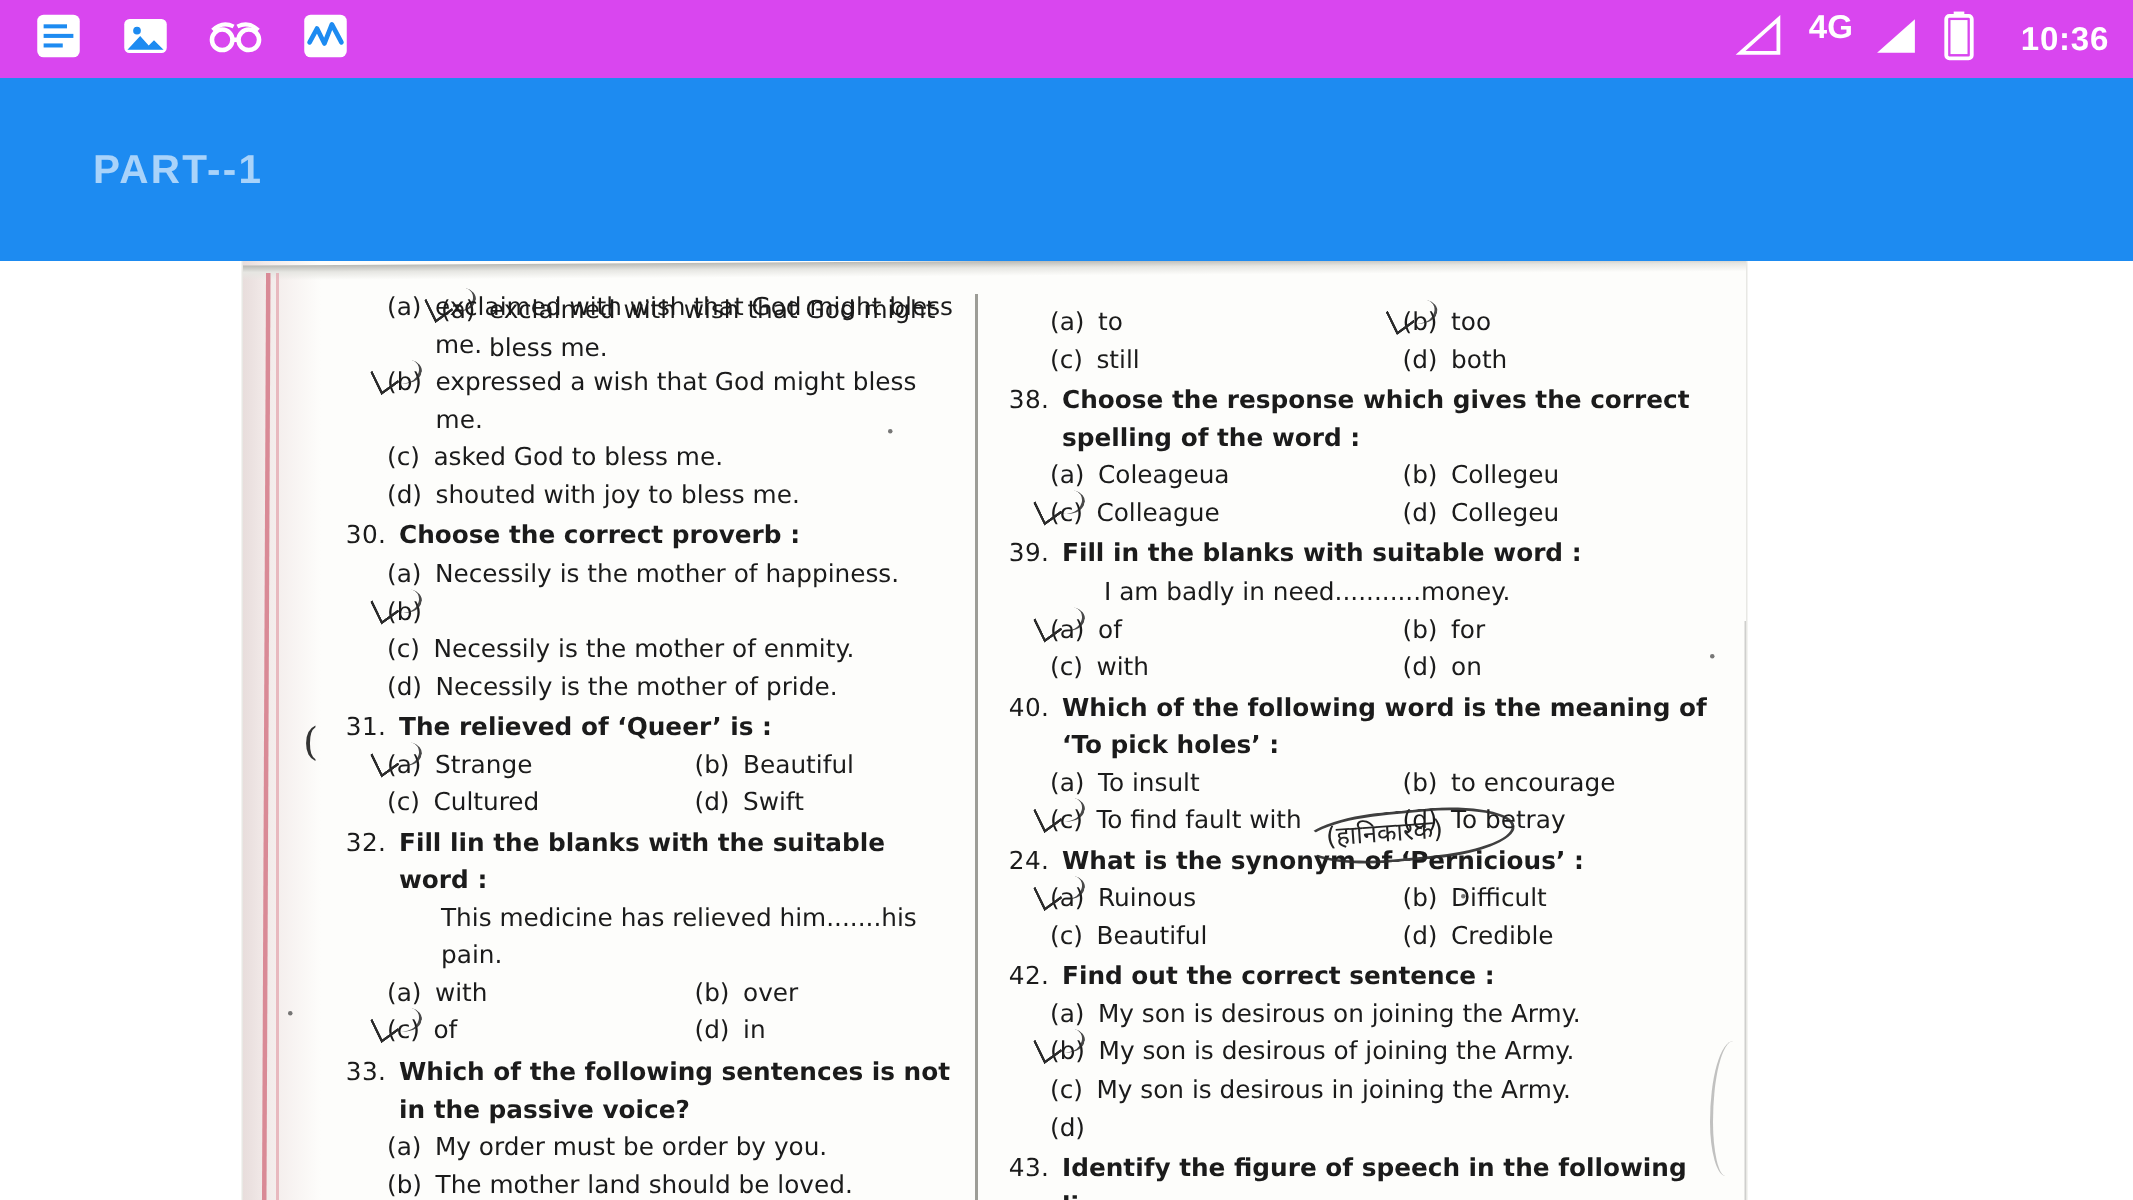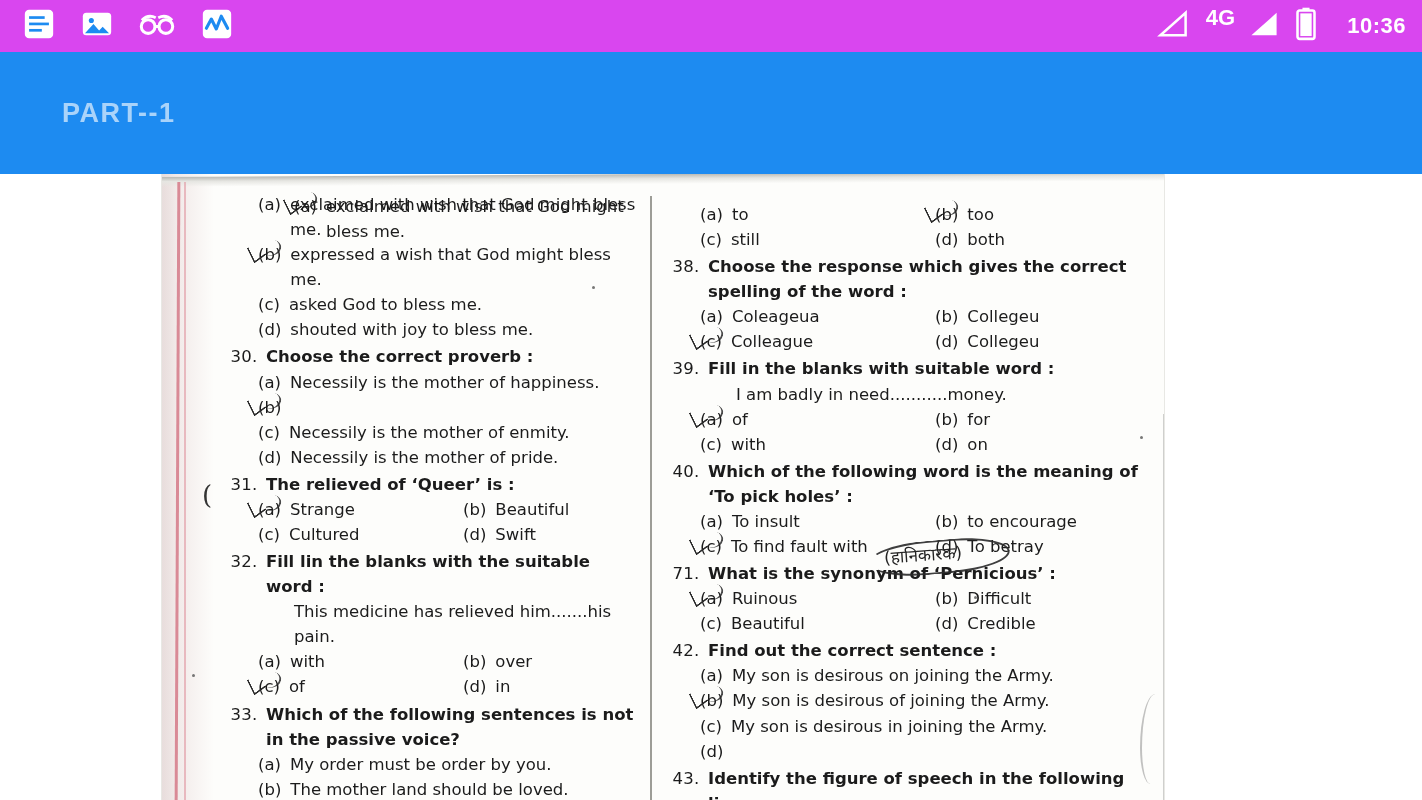--- a/index.html
+++ b/index.html
@@ -535,21 +535,21 @@
           <span class="opt-key">(c)</span>
           <span class="opt-txt">To find fault with</span>
         </div>
         <div class="opt">
           <span class="opt-key">(d)</span>
           <span class="opt-txt">To betray</span>
         </div>
       </div>
 
       <div class="q">
-        <div class="q-num">71.</div>
+        <div class="q-num">24.</div>
         <div class="q-body">
           <span class="q-text">What is the synonym of ‘Pernicious’ :</span>
         </div>
       </div>
       <div class="opts two">
         <div class="opt marked">
           <span class="opt-key">(a)</span>
           <span class="opt-txt">Ruinous</span>
         </div>
         <div class="opt">

